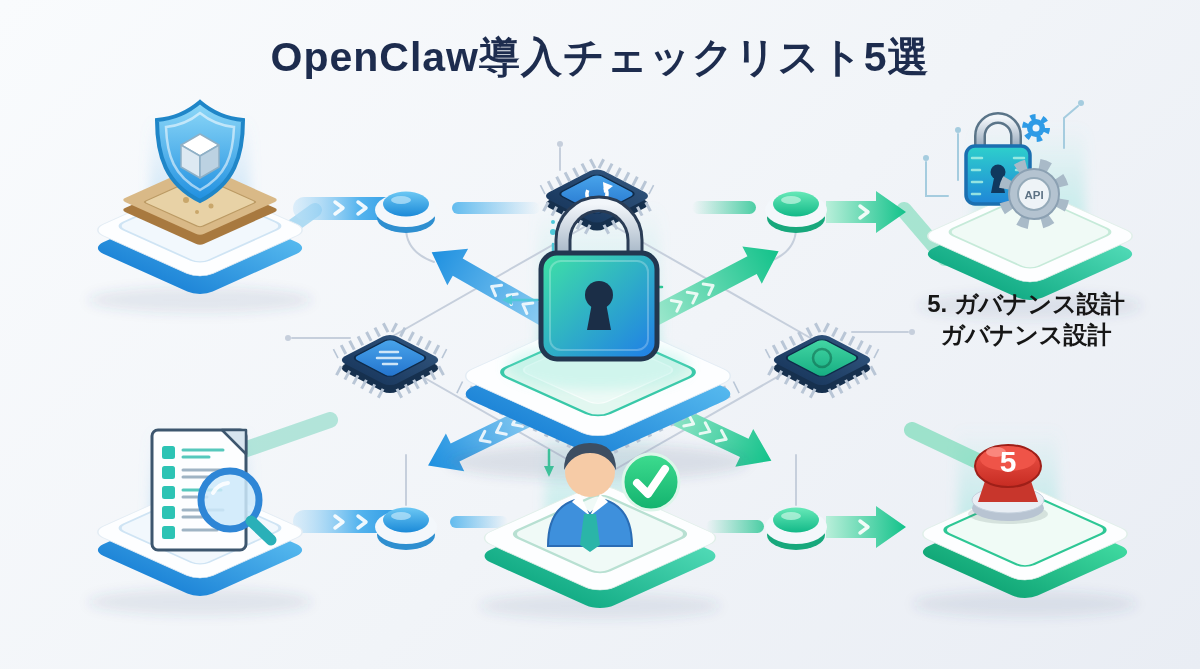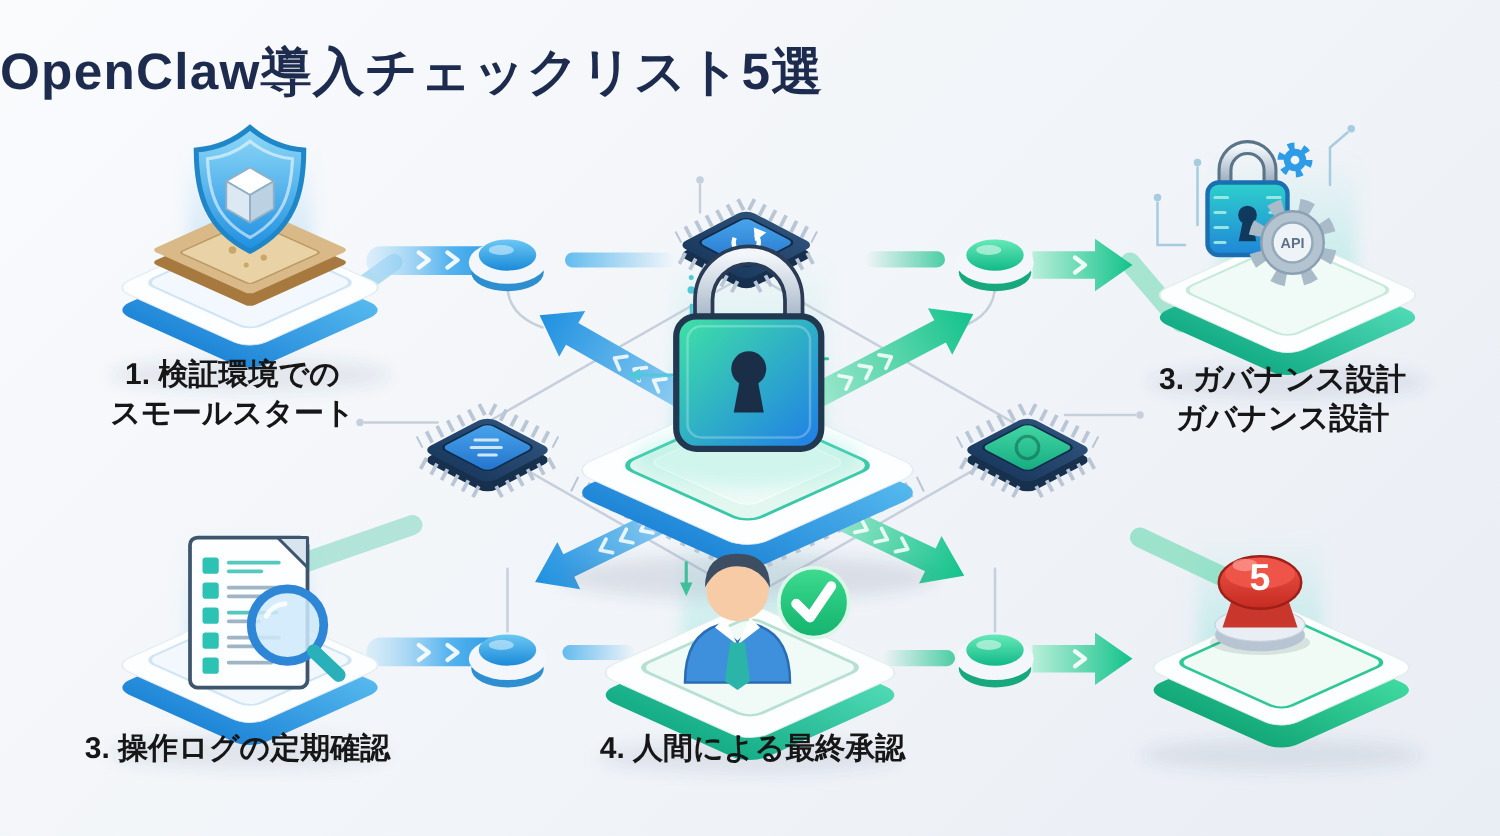--- a/index.html
+++ b/index.html
@@ -3,21 +3,21 @@
 <meta charset="utf-8">
 <style>
   html,body{margin:0;padding:0;background:#e8ebf1;}
   .stage{
     position:relative;width:1200px;height:669px;overflow:hidden;
     background:linear-gradient(135deg,#f9fbfd 0%,#f1f4f8 55%,#e9edf4 100%);
     font-family:"Liberation Sans","DejaVu Sans",sans-serif;
   }
   .stage svg{position:absolute;left:0;top:0;}
   .title{
-    position:absolute;top:30px;left:0;width:100%;text-align:left;
+    position:absolute;top:30px;left:0;width:100%;text-align:center;
     font-size:41px;font-weight:800;color:#1d2c4e;letter-spacing:1px;white-space:nowrap;
   }
   .label{
     position:absolute;transform:translateX(-50%);text-align:center;
     font-size:24px;font-weight:700;color:#161616;line-height:31px;white-space:nowrap;
   }
   .l1{left:186px;top:284px}
   .l2{left:1026px;top:288px}
   .l3{left:190px;top:583px}
   .l4{left:602px;top:583px}
@@ -451,24 +451,18 @@
       <ellipse cx="1008" cy="466" rx="33" ry="21" fill="url(#redGrad)" stroke="#9e1f18" stroke-width="2"></ellipse>
       <ellipse cx="1008" cy="459" rx="28" ry="12" fill="#ef5448"></ellipse>
       <ellipse cx="996" cy="452" rx="10" ry="5" fill="#ff9d94" opacity="0.7"></ellipse>
       <text x="1008" y="472" text-anchor="middle" font-size="30" font-weight="800" fill="#ffffff">5</text>
     </g>
   </g>
 </svg>
 
   <div class="title">OpenClaw導入チェックリスト5選</div>
 
-  <div class="label l1">
-    <div>1. 検証環境での</div>
-    <div>スモールスタート</div>
-  </div>
   <div class="label l2">
-    <div>3. ガバナンス設計</div>
+    <div>5. ガバナンス設計</div>
     <div>ガバナンス設計</div>
   </div>
-  <div class="label l3">3. 操作ログの定期確認</div>
-  <div class="label l4">4. 人間による最終承認</div>
 
 </div>
 
 </body></html>

